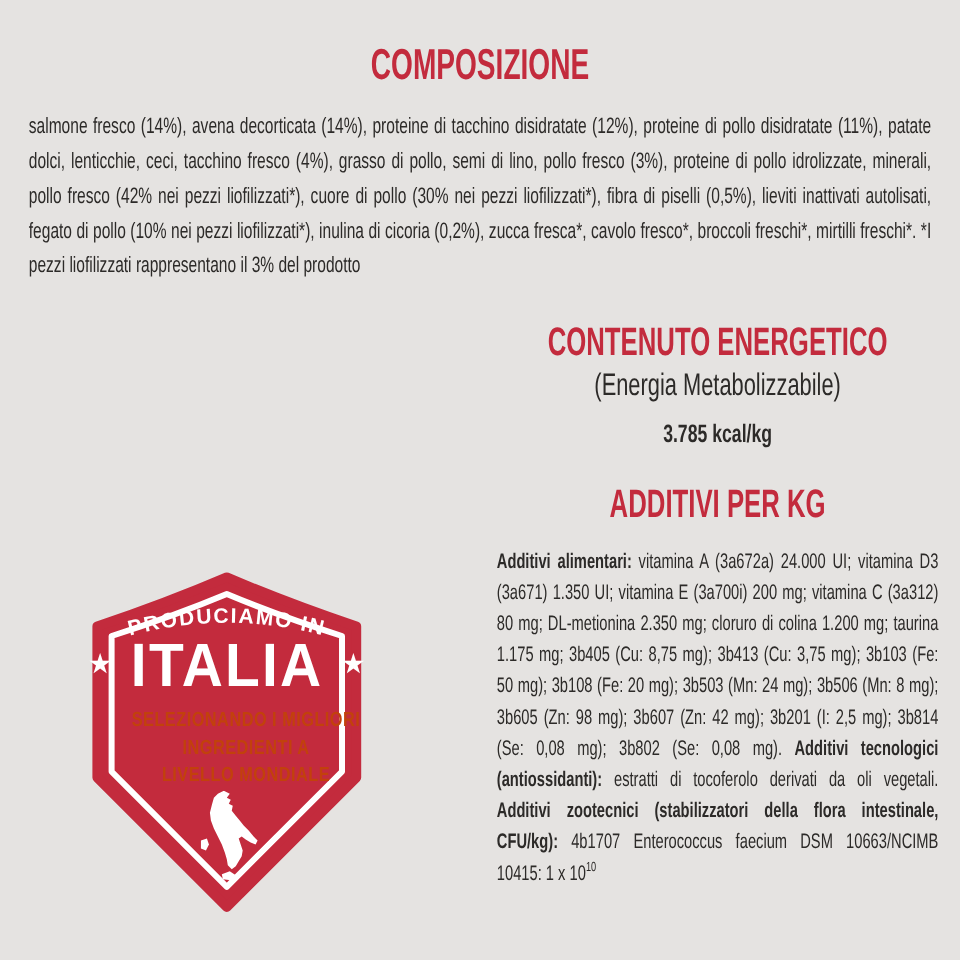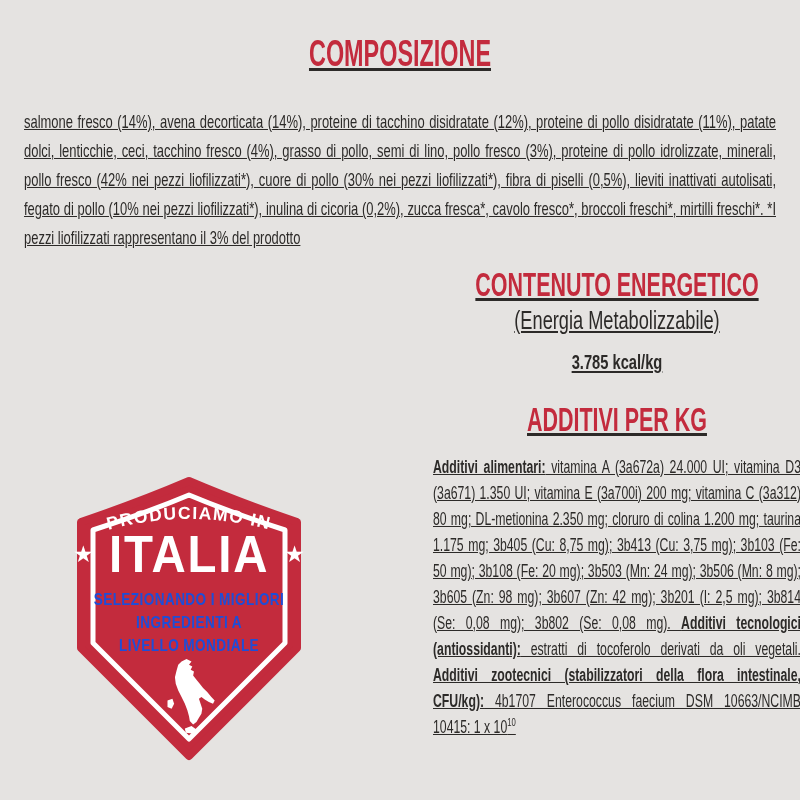--- a/index.html
+++ b/index.html
@@ -3,21 +3,21 @@
 <meta charset="utf-8">
 <style>
   html,body{margin:0;padding:0;}
   body{
     width:800px;height:800px;overflow:hidden;
     background:#e5e3e1;
     font-family:"Liberation Sans","DejaVu Sans",sans-serif;
     color:#2c2a28;
   }
   .page{position:relative;width:800px;height:800px;}
-  .abs{position:absolute;text-decoration:underline;}
+  .abs{position:absolute;}
 
   
   .cz65{width:153.846%;transform:scaleX(0.65);transform-origin:0 0;}
   .cz70{width:142.857%;transform:scaleX(0.70);transform-origin:0 0;}
   .cz80{width:125%;transform:scaleX(0.80);transform-origin:0 0;}
 
   .red-h{color:#c32b3d;font-weight:700;text-align:center;line-height:1.02;letter-spacing:0;}
   .h-xl{font-size:36px;}
   .h-lg{font-size:33px;}
 
@@ -31,40 +31,40 @@
   .subtitle{font-size:26px;text-align:center;color:#2c2a28;margin-top:5px;line-height:1.05;}
   .kcal{font-size:21px;font-weight:700;text-align:center;margin-top:17px;line-height:1;}
   .gap-additivi{margin-top:31px;}
 
   
   .badge{left:60px;top:476px;width:258px;height:292px;}
   .badge svg.shield{position:absolute;left:0;top:0;}
   .country-row{position:absolute;left:0;top:53px;width:258px;display:flex;justify-content:center;align-items:center;gap:9px;color:#fff;}
   .star{font-size:23px;line-height:1;font-family:"DejaVu Sans",sans-serif;}
   .country{font-size:51px;font-weight:700;letter-spacing:2px;line-height:1;transform:scaleX(0.93);}
-  .tagline{position:absolute;left:20px;top:112px;width:218px;color:#1d4ed8;font-weight:700;text-align:center;}
+  .tagline{position:absolute;left:36px;top:112px;width:218px;color:#c2410c;font-weight:700;text-align:center;}
   .tagline .tl{font-size:17px;line-height:23px;letter-spacing:0.5px;}
   .tagline .cz80{text-align:center;}
   .italy-map{position:absolute;left:100px;top:183px;}
 </style>
 </head>
 <body>
 
 <div class="page">
 
   <div class="abs" style="left:0;top:36px;width:800px">
     <div class="cz65 red-h h-xl">COMPOSIZIONE</div>
   </div>
 
-  <div class="abs" style="left:24px;top:107px;width:752px">
+  <div class="abs" style="left:24px;top:90px;width:752px">
     <div class="cz70 body-txt comp-body">salmone fresco (14%), avena decorticata (14%), proteine di tacchino disidratate (12%), proteine di pollo disidratate (11%), patate dolci, lenticchie, ceci, tacchino fresco (4%), grasso di pollo, semi di lino, pollo fresco (3%), proteine di pollo idrolizzate, minerali, pollo fresco (42% nei pezzi liofilizzati*), cuore di pollo (30% nei pezzi liofilizzati*), fibra di piselli (0,5%), lieviti inattivati autolisati, fegato di pollo (10% nei pezzi liofilizzati*), inulina di cicoria (0,2%), zucca fresca*, cavolo fresco*, broccoli freschi*, mirtilli freschi*. *I pezzi liofilizzati rappresentano il 3% del prodotto</div>
   </div>
 
 
-  <div class="abs" style="left:433px;top:268px;width:368px">
+  <div class="abs" style="left:414px;top:268px;width:368px">
     <div class="cz65 red-h h-lg">CONTENUTO ENERGETICO</div>
     <div class="cz70 subtitle">(Energia Metabolizzabile)</div>
     <div class="cz70 kcal">3.785 kcal/kg</div>
     <div class="cz65 red-h h-lg gap-additivi">ADDITIVI PER KG</div>
     <div class="cz70 body-txt addi-body">
       <b>Additivi alimentari:</b><span> vitamina A (3a672a) 24.000 UI; vitamina D3 (3a671) 1.350 UI; vitamina E (3a700i) 200 mg; vitamina C (3a312) 80 mg; DL-metionina 2.350 mg; cloruro di colina 1.200 mg; taurina 1.175 mg; 3b405 (Cu: 8,75 mg); 3b413 (Cu: 3,75 mg); 3b103 (Fe: 50 mg); 3b108 (Fe: 20 mg); 3b503 (Mn: 24 mg); 3b506 (Mn: 8 mg); 3b605 (Zn: 98 mg); 3b607 (Zn: 42 mg); 3b201 (I: 2,5 mg); 3b814 (Se: 0,08 mg); 3b802 (Se: 0,08 mg). </span><b>Additivi tecnologici (antiossidanti):</b><span> estratti di tocoferolo derivati da oli vegetali. </span><b>Additivi zootecnici (stabilizzatori della flora intestinale, CFU/kg):</b><span> 4b1707 Enterococcus faecium DSM 10663/NCIMB 10415: 1 x 10</span><sup>10</sup>
     </div>
   </div>
 
   <div class="abs badge">

